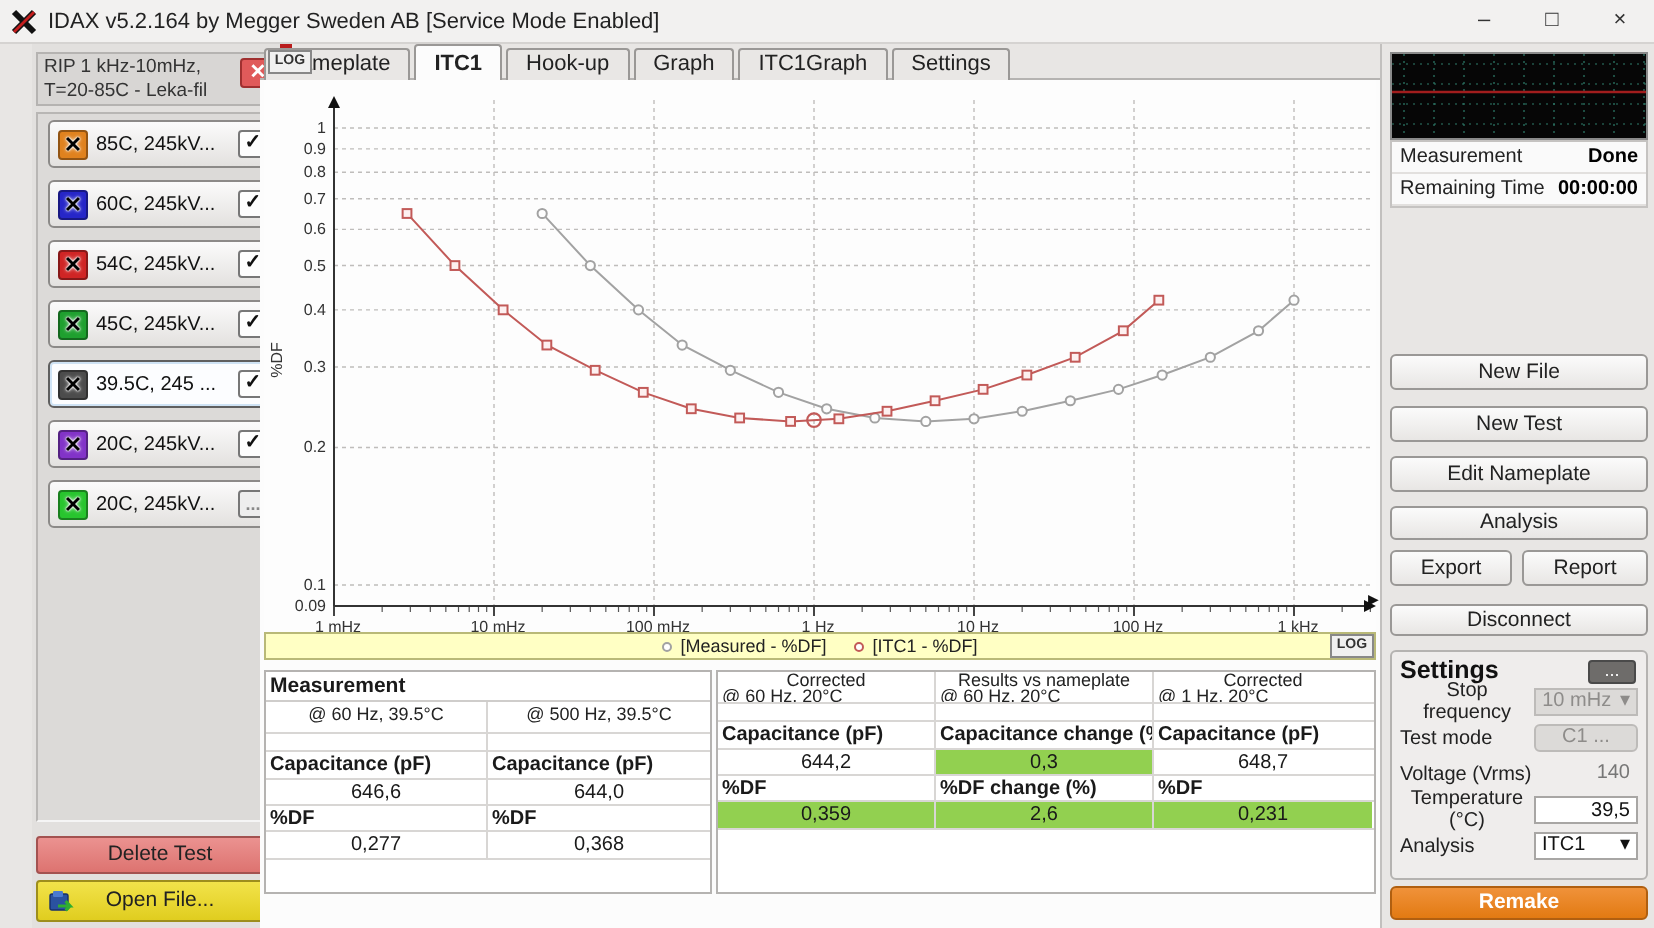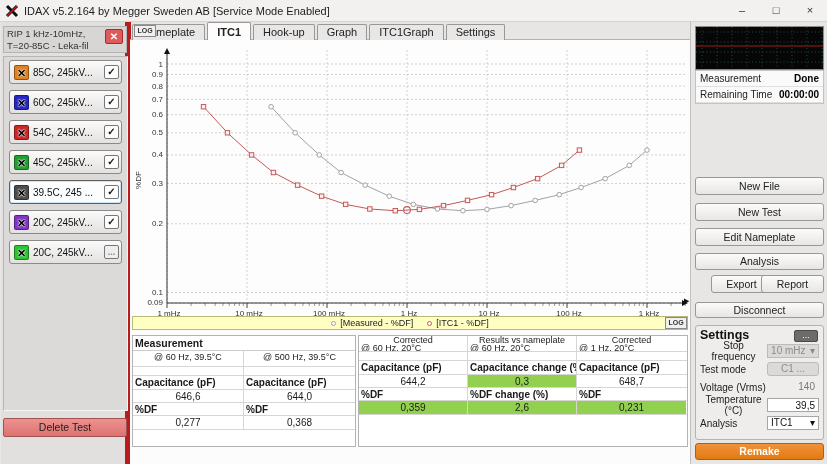--- a/index.html
+++ b/index.html
@@ -7,21 +7,21 @@
     -webkit-font-smoothing:antialiased;}
   *{box-sizing:border-box;}
   
   .titlebar{position:absolute;left:0;top:0;width:827px;height:22px;background:#f2f1f0;
     border-bottom:1px solid #d5d3d1;}
   .appicon{position:absolute;left:5px;top:4px;width:14px;height:14px;}
   .wintitle{position:absolute;left:24px;top:0;height:22px;line-height:22px;font-size:11px;color:#222;}
   .winbtns{position:absolute;right:0;top:0;height:22px;display:flex;}
   .winbtn{width:34px;height:22px;text-align:center;line-height:20px;font-size:11px;color:#333;cursor:default;}
   
-  .sidebar{position:absolute;left:1px;top:22px;width:130px;height:442px;background:#e2e0de;border-right:6px solid #b91c1c;}
+  .sidebar{position:absolute;left:16px;top:22px;width:130px;height:442px;background:#e2e0de;border-right:6px solid #b91c1c;}
   .test-header{position:absolute;left:2px;top:4px;width:124px;height:27px;background:#d8d6d4;
     border:1px solid #b5b3b1;font-size:9.5px;line-height:12px;padding:1px 3px;color:#333;}
   .test-header-close{position:absolute;right:3px;top:2px;width:18px;height:15px;background:#e05a5a;
     border:1px solid #a03030;border-radius:2px;color:#fff;font-size:10px;font-weight:bold;
     text-align:center;line-height:13px;cursor:pointer;}
   .test-list{position:absolute;left:2px;top:34px;width:125px;height:355px;background:#dcdad8;
     border:1px solid #b8b6b4;border-right-color:#f5f5f5;border-bottom-color:#f5f5f5;padding-top:3px;}
   .test-item{position:relative;width:113px;height:24px;margin:0 auto 6px auto;
     background:linear-gradient(#fbfbfb,#e3e1df);border:1px solid #8c8a88;border-radius:3px;
     display:flex;align-items:center;padding:0 2px;cursor:pointer;}
@@ -144,20 +144,28 @@
         <span class="titem-label">20C, 245kV...</span>
         <span class="titem-check">✓</span>
       </div>
       <div class="test-item">
         <span class="titem-ico" style="background: rgb(40, 197, 46);">✕</span>
         <span class="titem-label">20C, 245kV...</span>
         <span class="titem-check dots">...</span>
       </div>
     </div>
   <div class="delete-btn">Delete Test</div>
+  <div class="open-btn">
+    <svg width="13" height="13" viewBox="0 0 13 13">
+      <rect x="1" y="3" width="9" height="8" rx="1" fill="#2a52a0" stroke="#16306a" stroke-width="0.7"></rect>
+      <rect x="2.5" y="1.5" width="5" height="3" rx="0.6" fill="#4a7ad0"></rect>
+      <path d="M5 9 L11 9 L8.8 6.6 M11 9 L8.8 11.2" stroke="#2fae2f" stroke-width="1.6" fill="none"></path>
+    </svg>
+    <span>Open File...</span>
+  </div>
 </div>
 
 <div class="main">
   <div class="content"></div>
   <div class="tabbar">
       <div class="tab">Nameplate</div>
       <div class="tab active">ITC1</div>
       <div class="tab">Hook-up</div>
       <div class="tab">Graph</div>
       <div class="tab">ITC1Graph</div>
@@ -411,21 +419,21 @@
     </div>
     <div class="srow">
       <span class="lab">Remaining Time</span>
       <span class="val">00:00:00</span>
     </div>
   </div>
   <div class="abtn" style="left:4px;top:155px;width:129px;height:18px;line-height:16px;">New File</div>
   <div class="abtn" style="left:4px;top:181px;width:129px;height:18px;line-height:16px;">New Test</div>
   <div class="abtn" style="left:4px;top:206px;width:129px;height:18px;line-height:16px;">Edit Nameplate</div>
   <div class="abtn" style="left:4px;top:231px;width:129px;height:17px;line-height:15px;">Analysis</div>
-  <div class="abtn" style="left:20px;top:253px;width:61px;height:18px;line-height:16px;">Export</div>
+  <div class="abtn" style="left:4px;top:253px;width:61px;height:18px;line-height:16px;">Export</div>
   <div class="abtn" style="left:70px;top:253px;width:63px;height:18px;line-height:16px;">Report</div>
   <div class="abtn" style="left:4px;top:280px;width:129px;height:16px;line-height:14px;">Disconnect</div>
 
   <div class="settings">
     <div class="set-title">Settings</div>
     <div class="set-more">...</div>
     <div class="set-row">
       <span class="set-lab">Stop frequency</span>
       <span class="set-ctl sel disabled">
         <span>10 mHz</span>

